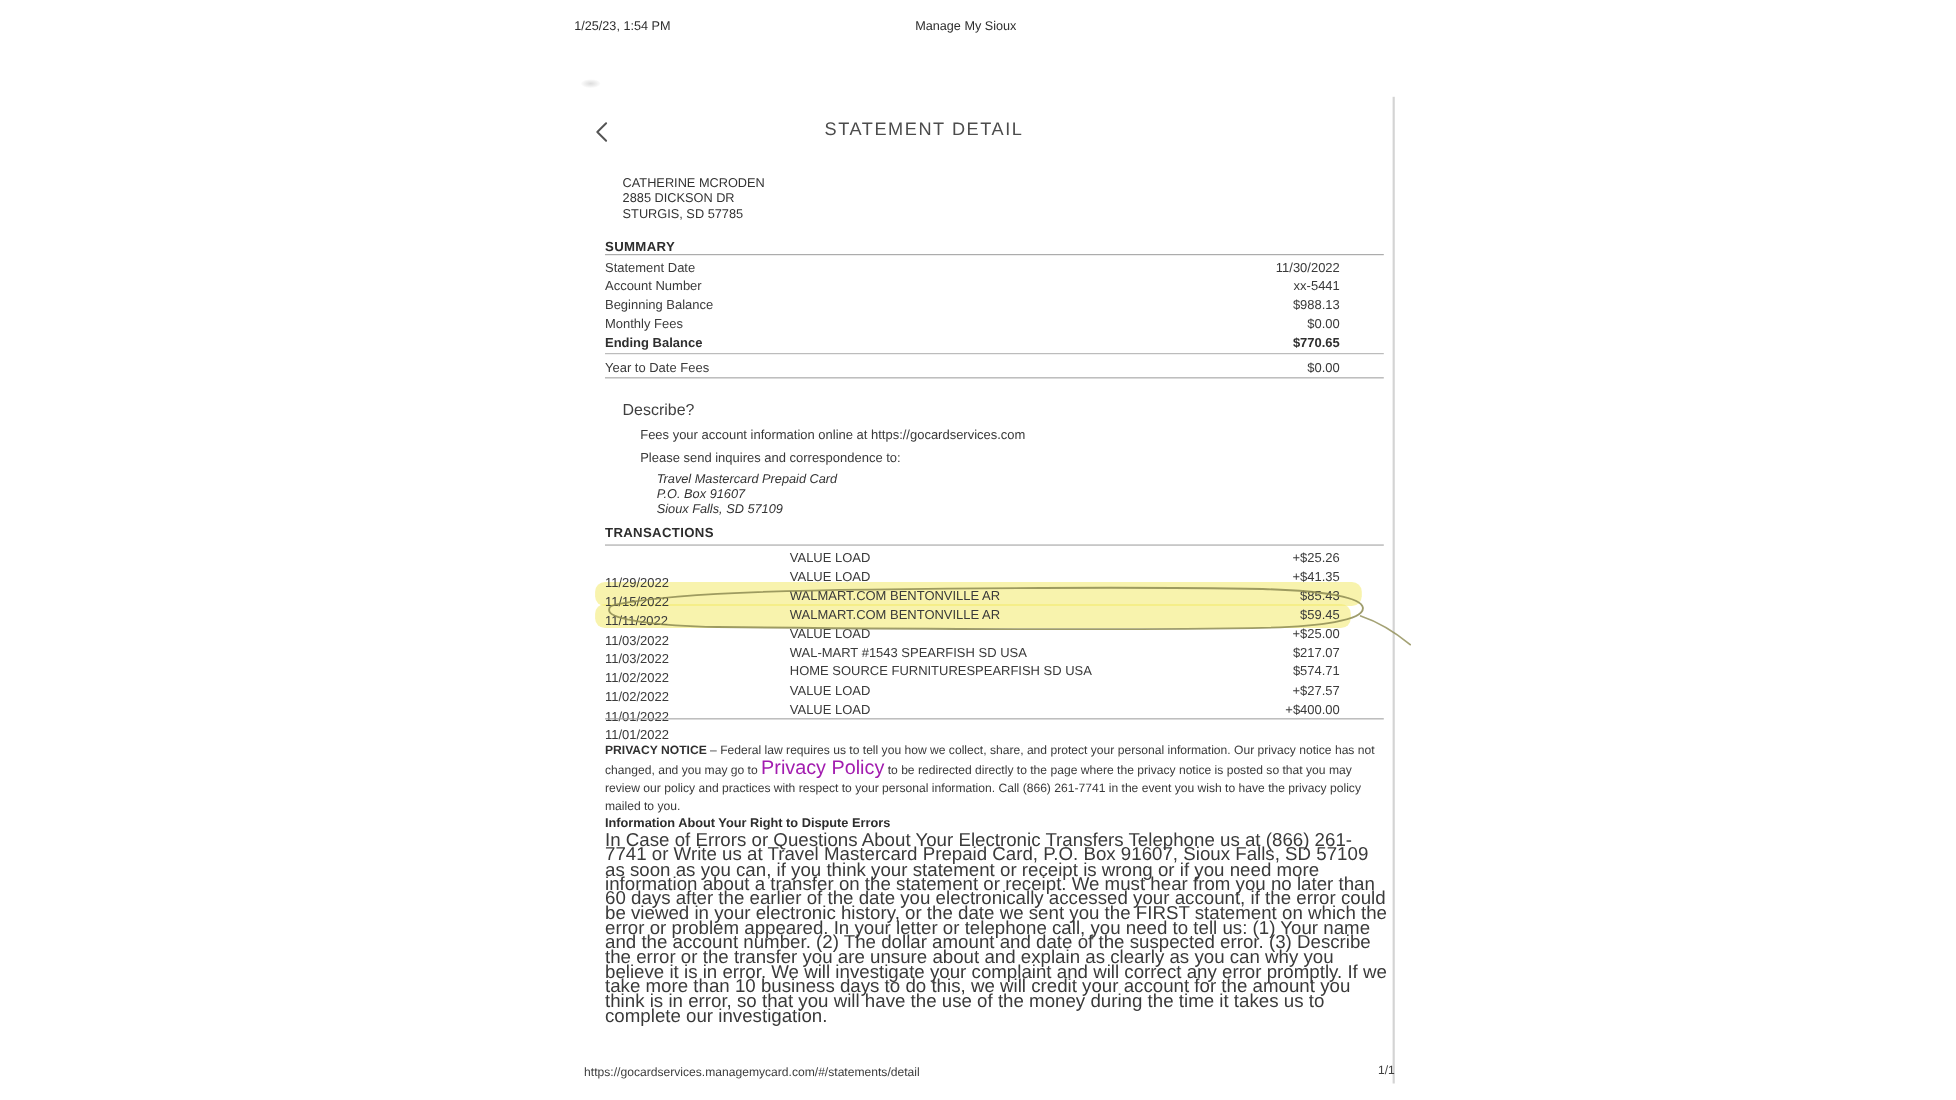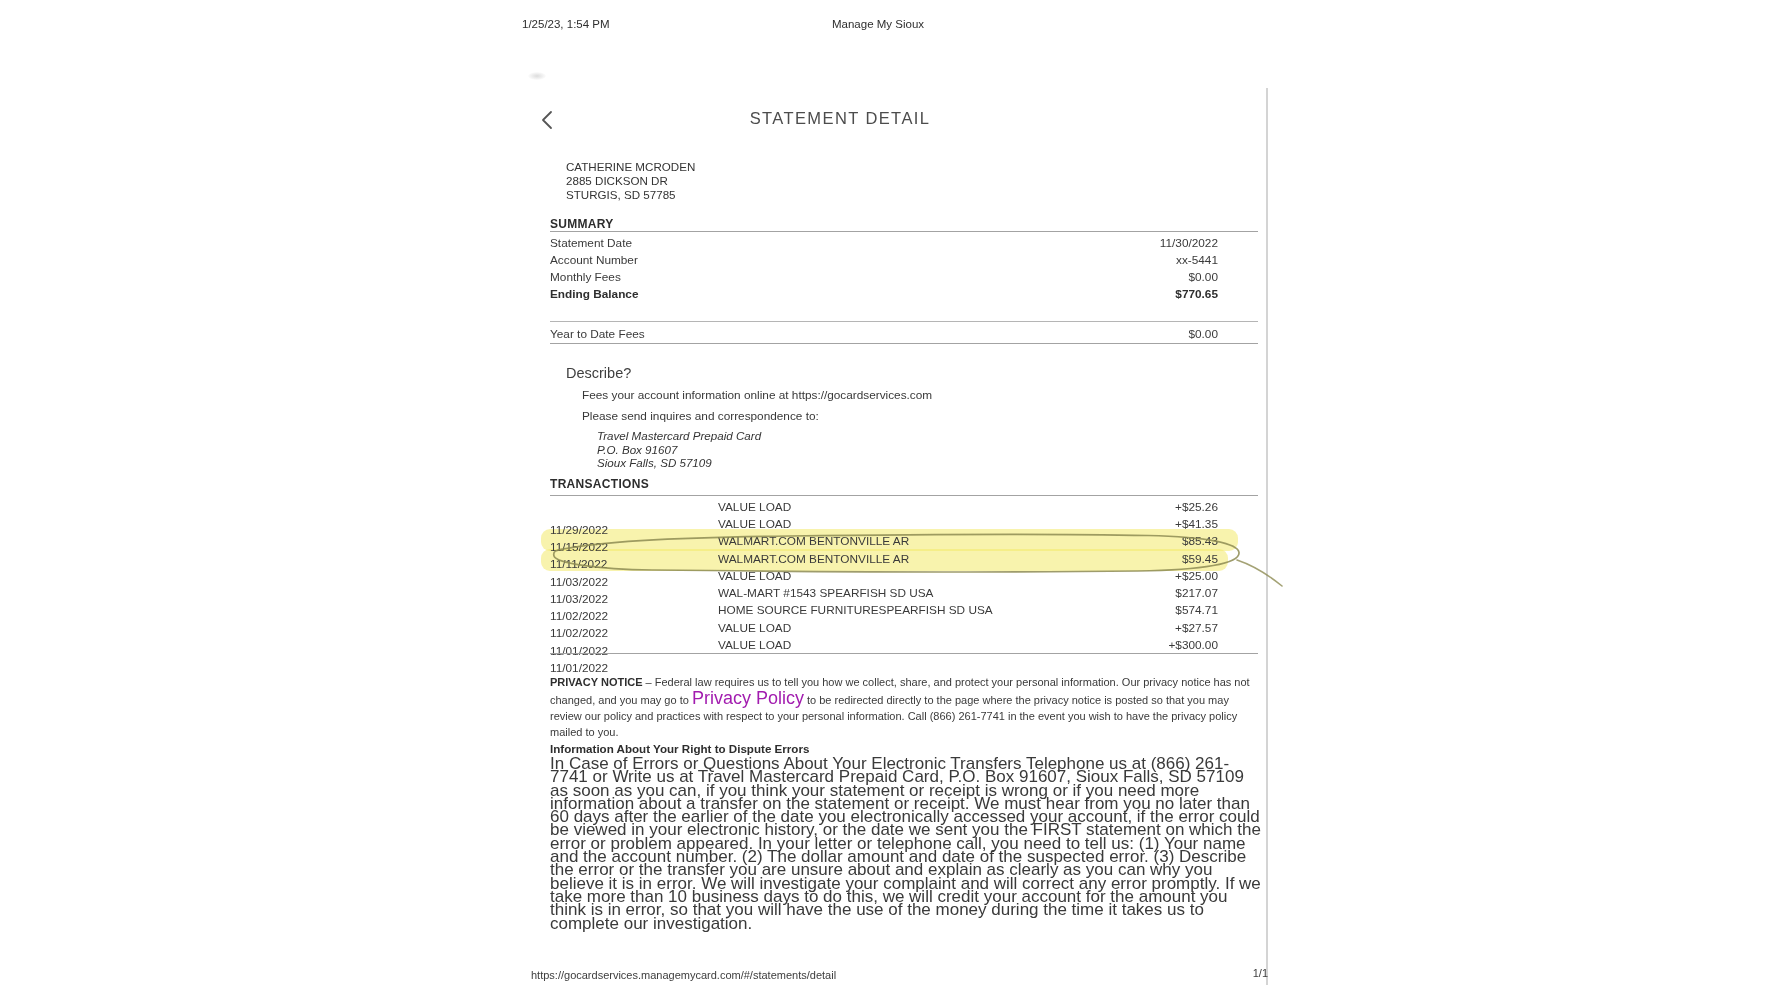--- a/index.html
+++ b/index.html
@@ -88,20 +88,24 @@
   <div class="summary-rows">
       <div class="sum-row">
         <span class="lbl">Statement Date</span>
         <span class="val">11/30/2022</span>
       </div>
       <div class="sum-row">
         <span class="lbl">Account Number</span>
         <span class="val">xx-5441</span>
       </div>
       <div class="sum-row">
+        <span class="lbl">Beginning Balance</span>
+        <span class="val">$988.13</span>
+      </div>
+      <div class="sum-row">
         <span class="lbl">Monthly Fees</span>
         <span class="val">$0.00</span>
       </div>
       <div class="sum-row bold">
         <span class="lbl">Ending Balance</span>
         <span class="val">$770.65</span>
       </div>
     </div>
   <div class="rule light" style="top:321px;"></div>
   <div class="summary-rows2">
@@ -164,21 +168,21 @@
         <span class="tx-amt">$574.71</span>
       </div>
       <div class="tx-row">
         <span class="tx-date">11/01/2022</span>
         <span class="tx-desc">VALUE LOAD</span>
         <span class="tx-amt">+$27.57</span>
       </div>
       <div class="tx-row">
         <span class="tx-date">11/01/2022</span>
         <span class="tx-desc">VALUE LOAD</span>
-        <span class="tx-amt">+$300.00</span>
+        <span class="tx-amt">+$400.00</span>
       </div>
     </div>
   <div class="rule" style="top:653px;"></div>
 
   <svg class="pen-svg" width="1778" height="1000" viewBox="0 0 1778 1000">
     <path id="pen-path" fill="none" stroke-width="1.7" stroke-linecap="round" opacity="0.85" d="M 563,549 C 605,541 690,537 790,536 C 905,534.5 1045,533.5 1148,535.5
          C 1207,537 1238,543.5 1239,552.5 C 1240,563.5 1203,570 1138,571
          C 1000,572.8 760,571.2 652,570 C 596,569.2 556,563 554,556 C 552.5,550.8 557,550.2 563,549 Z" stroke="#8d8b52"></path>
     <path id="pen-tail" fill="none" stroke-width="1.6" stroke-linecap="round" opacity="0.8" d="M 1237,560 C 1252,565 1266,573 1282,586" stroke="#8d8b52"></path>
   </svg>

